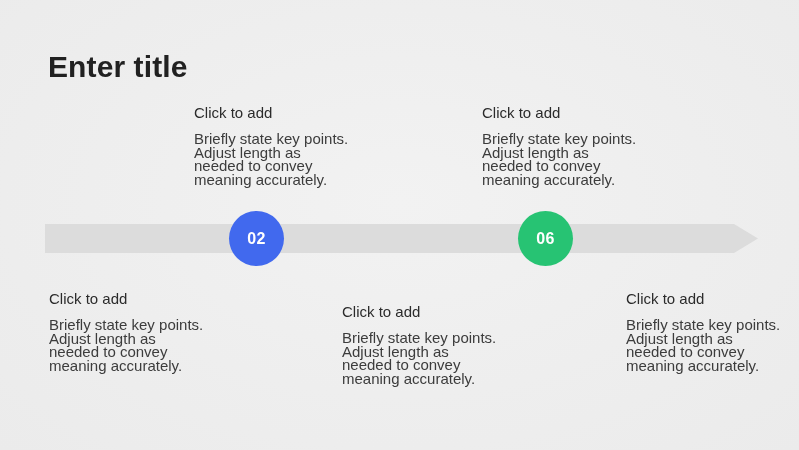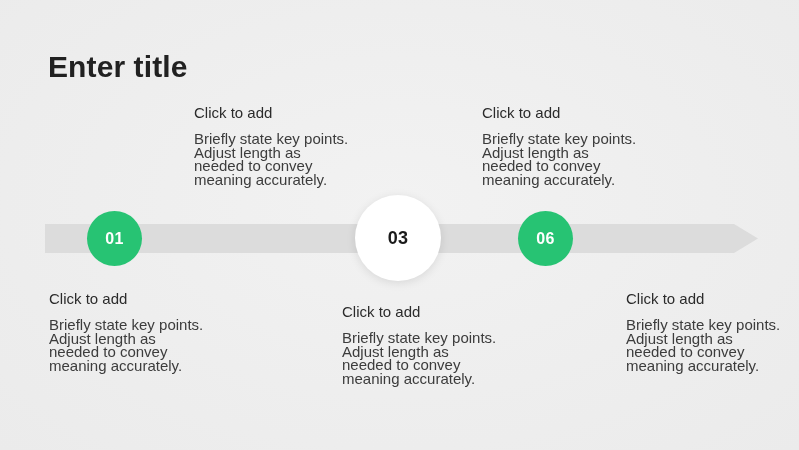--- a/index.html
+++ b/index.html
@@ -102,28 +102,25 @@
 </style>
 </head>
 <body>
 
 <div class="slide">
 
   <div class="slide-title">Enter title</div>
 
   <div class="timeline-bar"></div>
 
-  <div class="node node-sm n1" style="background:#27c373;">
-    <span>01</span>
+
+  <div class="node node-sm n2" style="background:#4169ee;">
+    <span>02</span>
   </div>
 
-
-  <div class="node node-lg n3" style="background:#ffffff;">
-    <span>03</span>
-  </div>
 
   <div class="node node-sm n4" style="background:#27c373;">
     <span>06</span>
   </div>
 
 
   <div class="block b1">
     <div class="block-head">Click to add</div>
     <div class="block-body">Briefly state key points. Adjust length as needed to convey meaning accurately.</div>
   </div>

